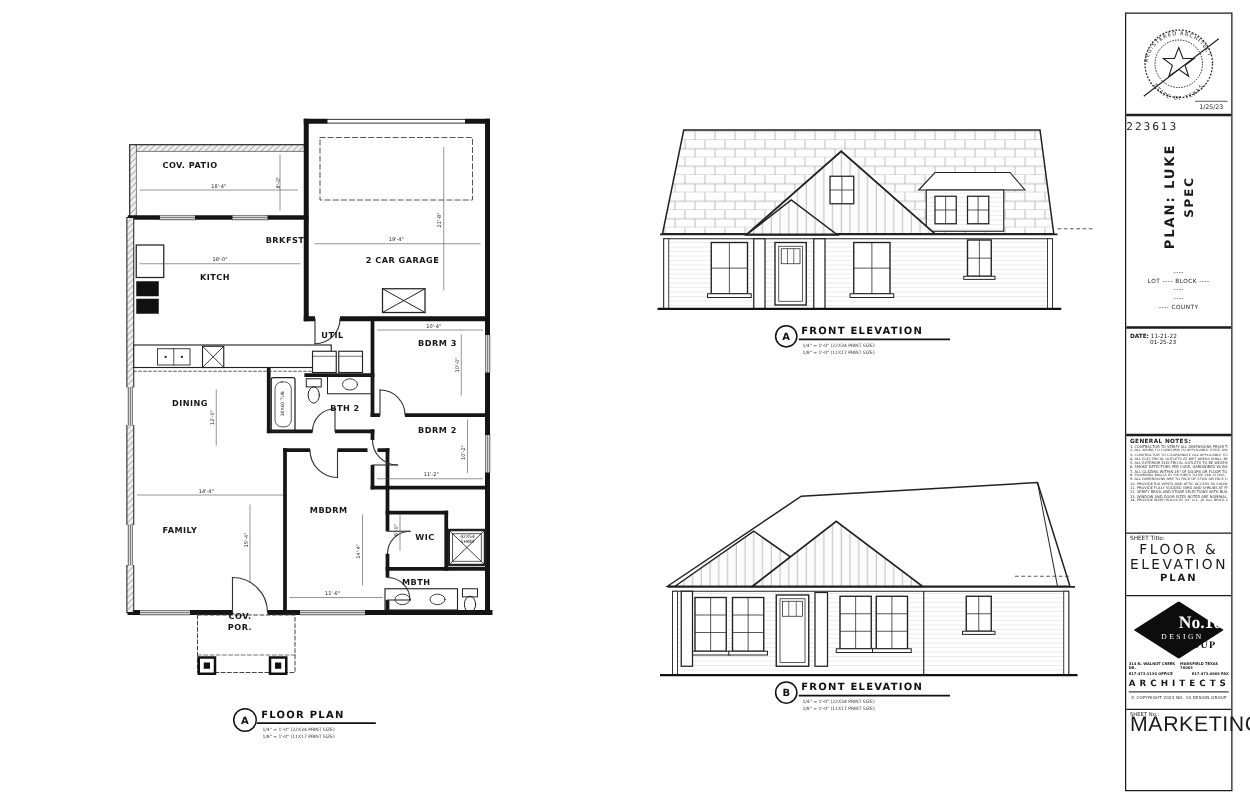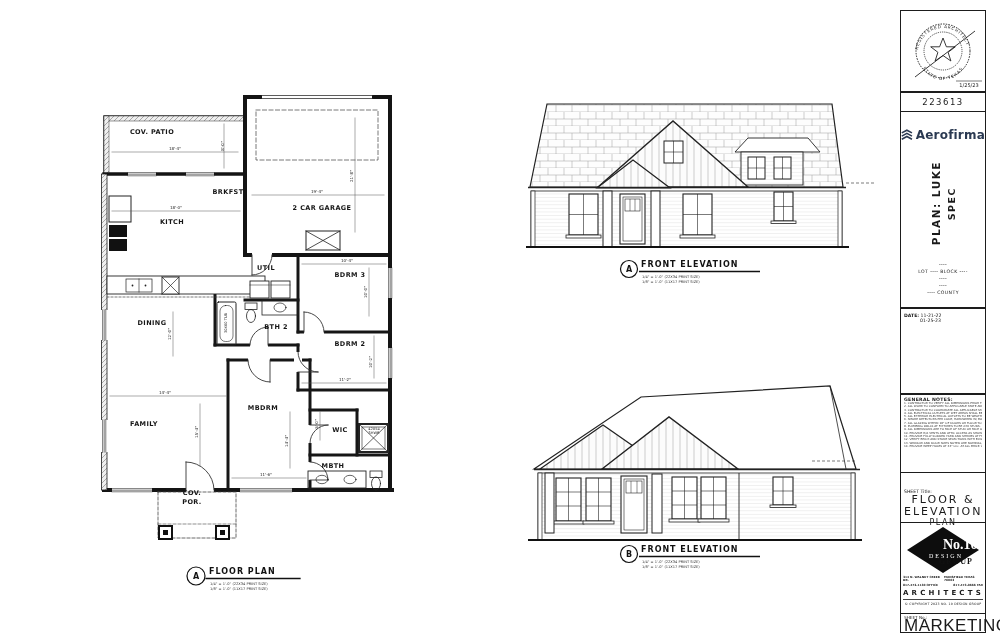--- a/index.html
+++ b/index.html
@@ -12,41 +12,41 @@
   .co-letter{font-size:8px;font-weight:600;fill:#111;}
   .co-title{font-size:8px;font-weight:600;letter-spacing:1px;fill:#111;}
   .co-scale{font-size:3.6px;fill:#333;}
 
   
   .tblock{position:absolute;left:900px;top:10px;width:86px;height:623px;
           border:1.6px solid #1d1d1d;box-sizing:border-box;background:#fff;
           display:flex;flex-direction:column;}
   .tb-sec{box-sizing:border-box;flex:none;position:relative;}
   .sec-stamp{height:80px;}
-  .sec-number{height:20px;border-top:2px solid #1d1d1d;display:flex;align-items:center;justify-content:center;}
+  .sec-number{height:20px;border-top:2px solid #1d1d1d;display:flex;align-items:center;justify-content:flex-start;}
   .proj-num{font-size:8.5px;letter-spacing:1.5px;}
   .sec-brand{height:46px;border-top:1.5px solid #1d1d1d;display:flex;align-items:center;justify-content:center;gap:3px;}
   .brand-name{font-size:12px;font-weight:bold;color:#2b3a52;letter-spacing:.2px;}
   .sec-plan{height:93px;display:flex;align-items:center;justify-content:center;gap:4px;}
   .vtext{writing-mode:vertical-rl;transform:rotate(180deg);font-weight:600;letter-spacing:1.5px;}
   .plan1{font-size:10.5px;}
   .plan2{font-size:9.5px;}
   .sec-site{height:57px;display:flex;flex-direction:column;align-items:center;justify-content:center;}
   .site-line{font-size:4.6px;letter-spacing:.4px;line-height:7px;color:#222;}
   .sec-date{height:86px;border-top:2px solid #1d1d1d;padding:4px 3px;}
   .date-row{font-size:4.6px;}
   .date-label{font-weight:bold;}
   .date2{margin-left:16px;font-size:4.6px;}
   .sec-notes{height:79px;border-top:2px solid #1d1d1d;padding:2px 3px;overflow:hidden;}
   .notes-title{font-size:4.6px;font-weight:bold;letter-spacing:.3px;}
   .note-line{font-size:2.9px;line-height:3.3px;color:#333;white-space:nowrap;overflow:hidden;}
-  .sec-stitle{height:50px;border-top:1.2px solid #1d1d1d;padding:16px 3px;text-align:center;}
+  .sec-stitle{height:50px;border-top:1.2px solid #1d1d1d;padding:2px 3px;text-align:center;}
   .stitle-label{font-size:4.6px;text-align:left;}
   .stitle-line{font-size:11px;letter-spacing:2px;font-weight:500;line-height:11.5px;}
-  .stitle-line.small{font-size:8px;letter-spacing:1.5px;}
+  .stitle-line.small{font-size:8px;letter-spacing:1.5px;font-weight:bold;}
   .sec-firm{height:91px;border-top:1.2px solid #1d1d1d;padding:2px 2px 0;}
   .diamond-wrap{position:relative;height:50px;}
   .diamond{position:absolute;left:50%;top:50%;width:72px;height:46px;transform:translate(-50%,-50%);
            background:#0d0d0d;clip-path:polygon(50% 0,100% 50%,50% 100%,0 50%);}
   .no10{position:absolute;left:14px;top:12px;color:#fff;font-family:"Liberation Serif",serif;
         font-size:14px;font-weight:bold;margin-left:26px;}
   .designw{position:absolute;left:26px;top:28px;color:#fff;font-family:"Liberation Serif",serif;
            font-size:6px;letter-spacing:2px;}
   .groupb{position:absolute;right:10px;top:32px;color:#111;font-family:"Liberation Serif",serif;
           font-size:8px;font-weight:bold;letter-spacing:1px;}
@@ -420,28 +420,20 @@
         <line x1="14" y1="66" x2="74" y2="20" stroke="#222" stroke-width="0.9"></line>
         <line x1="55" y1="70" x2="81" y2="70" stroke="#222" stroke-width="0.6"></line>
         <text x="68" y="76" font-size="5" text-anchor="middle" fill="#222">1/25/23</text>
       </svg>
     </div>
 
     <div class="tb-sec sec-number">
       <span class="proj-num">223613</span>
     </div>
 
-    <div class="tb-sec sec-brand">
-      <svg width="15" height="13" viewBox="0 0 15 13">
-        <path d="M1,4.5 L7.5,1 L14,4.5" fill="none" stroke="#2b3a52" stroke-width="2"></path>
-        <path d="M1,8.5 L7.5,5 L14,8.5" fill="none" stroke="#2b3a52" stroke-width="2"></path>
-        <path d="M1,12.5 L7.5,9 L14,12.5" fill="none" stroke="#2b3a52" stroke-width="2"></path>
-      </svg>
-      <span class="brand-name">Aerofirma</span>
-    </div>
 
     <div class="tb-sec sec-plan">
       <div class="vtext plan1">PLAN: LUKE</div>
       <div class="vtext plan2">SPEC</div>
     </div>
 
     <div class="tb-sec sec-site">
         <div class="site-line">----</div>
         <div class="site-line">LOT ---- BLOCK ----</div>
         <div class="site-line">----</div>

